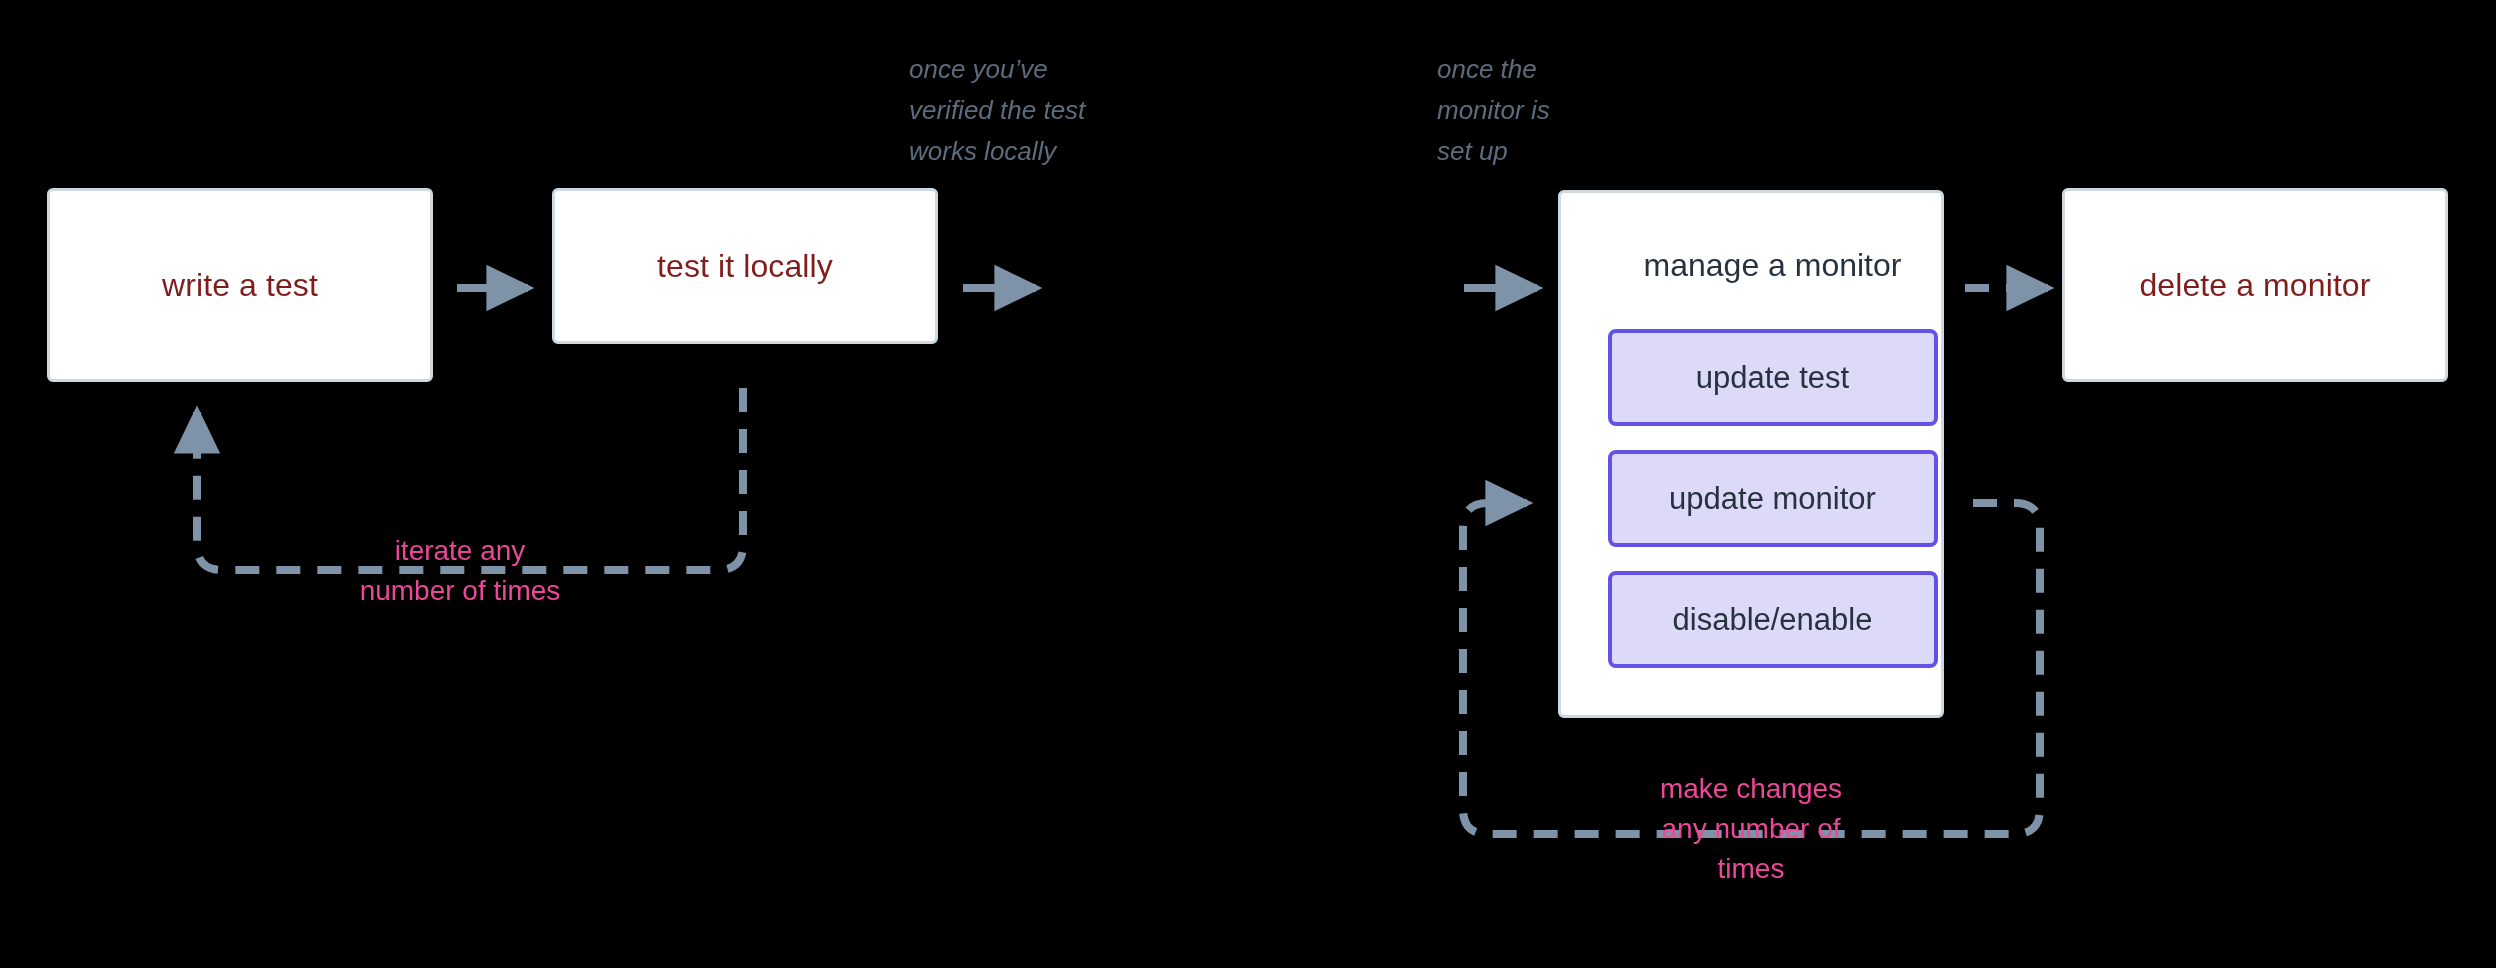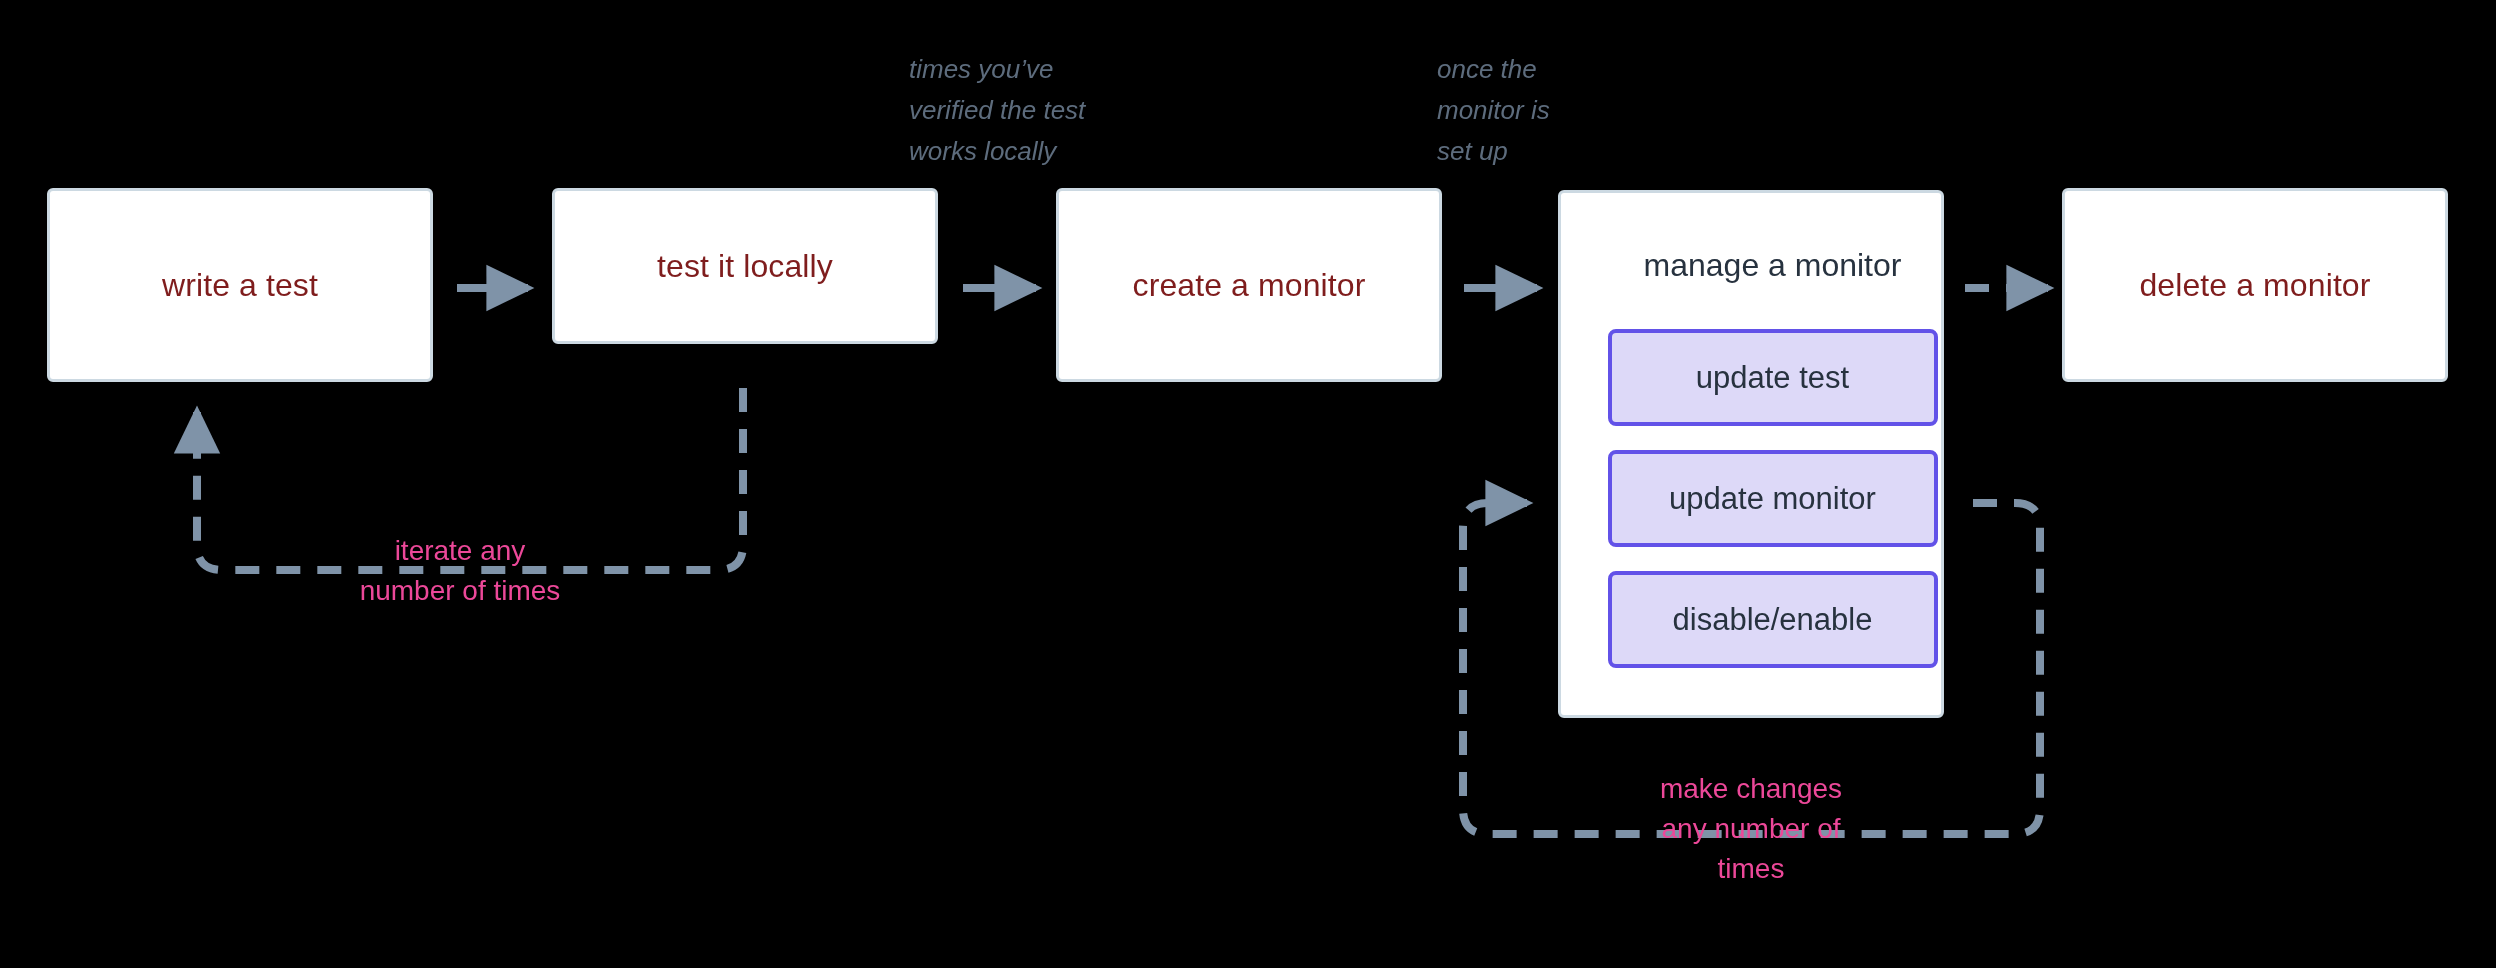--- a/index.html
+++ b/index.html
@@ -143,44 +143,41 @@
   </svg>
 
   <div class="node" style="left:47px; top:188px; width:386px; height:194px;">
     <span class="node-label">write a test</span>
   </div>
 
   <div class="node" style="left:552px; top:188px; width:386px; height:156px;">
     <span class="node-label">test it locally</span>
   </div>
 
-  <div class="node" style="left:1056px; top:188px; width:386px; height:194px;">
-    <span class="node-label">create a monitor</span>
-  </div>
 
   <div class="group-node" style="left:1558px; top:190px; width:386px; height:528px;">
     <div class="group-title">manage a monitor</div>
     <div class="sub-list">
       <div class="sub-node">
         <span class="sub-label">update test</span>
       </div>
       <div class="sub-node">
         <span class="sub-label">update monitor</span>
       </div>
       <div class="sub-node">
         <span class="sub-label">disable/enable</span>
       </div>
     </div>
   </div>
 
   <div class="node" style="left:2062px; top:188px; width:386px; height:194px;">
     <span class="node-label">delete a monitor</span>
   </div>
 
-  <div class="note" style="left:909px; top:49px;">times you’ve
+  <div class="note" style="left:909px; top:49px;">once you’ve
 verified the test
 works locally</div>
 
   <div class="note" style="left:1437px; top:49px;">once the
 monitor is
 set up</div>
 
   <div class="loop-label" style="left:330px; top:531px; width:260px;">iterate any
 number of times</div>
 

